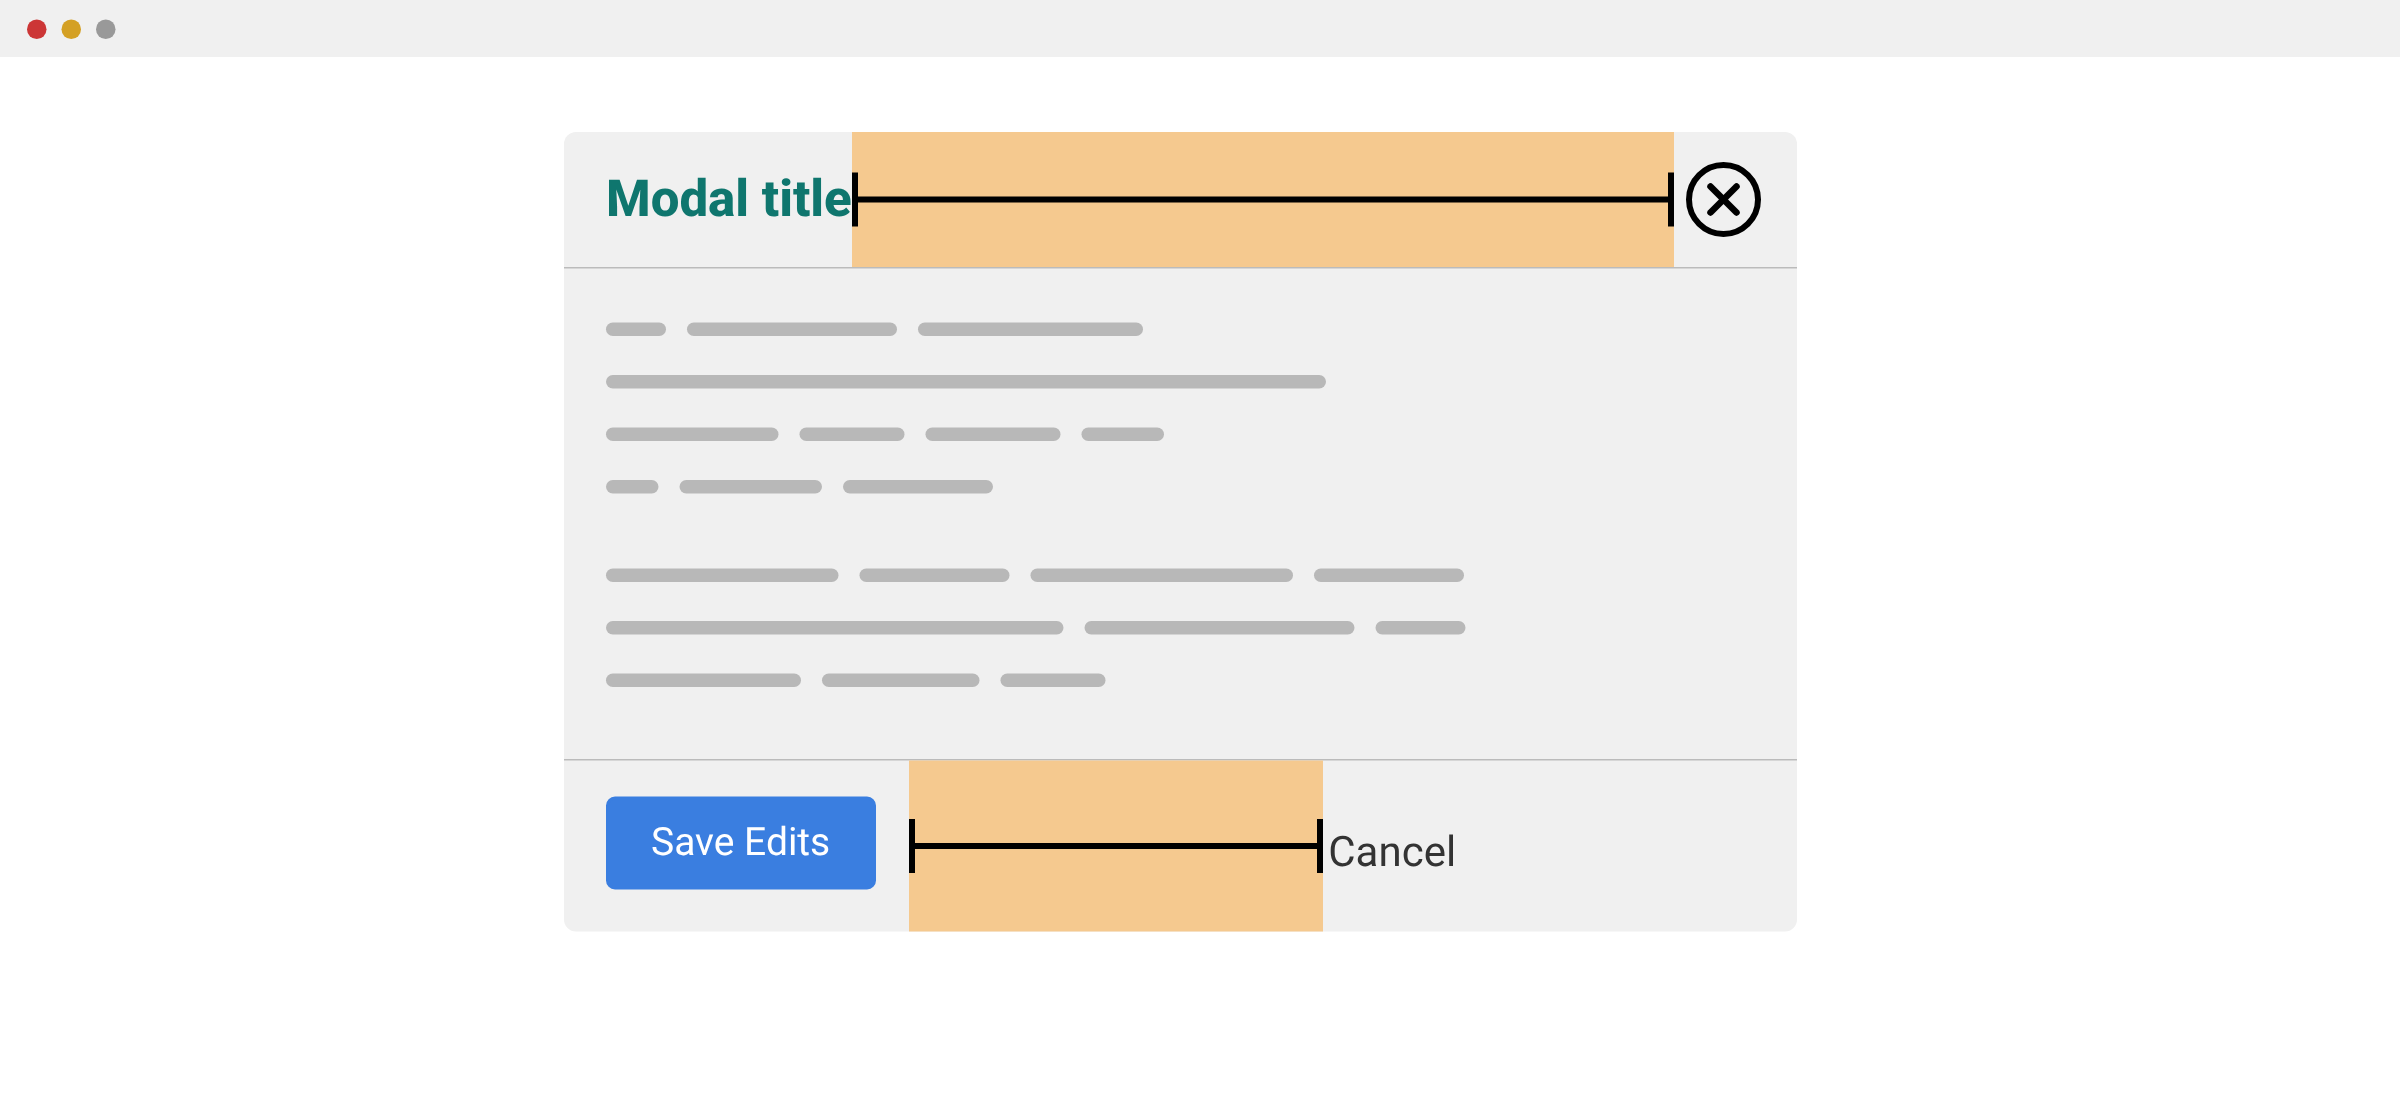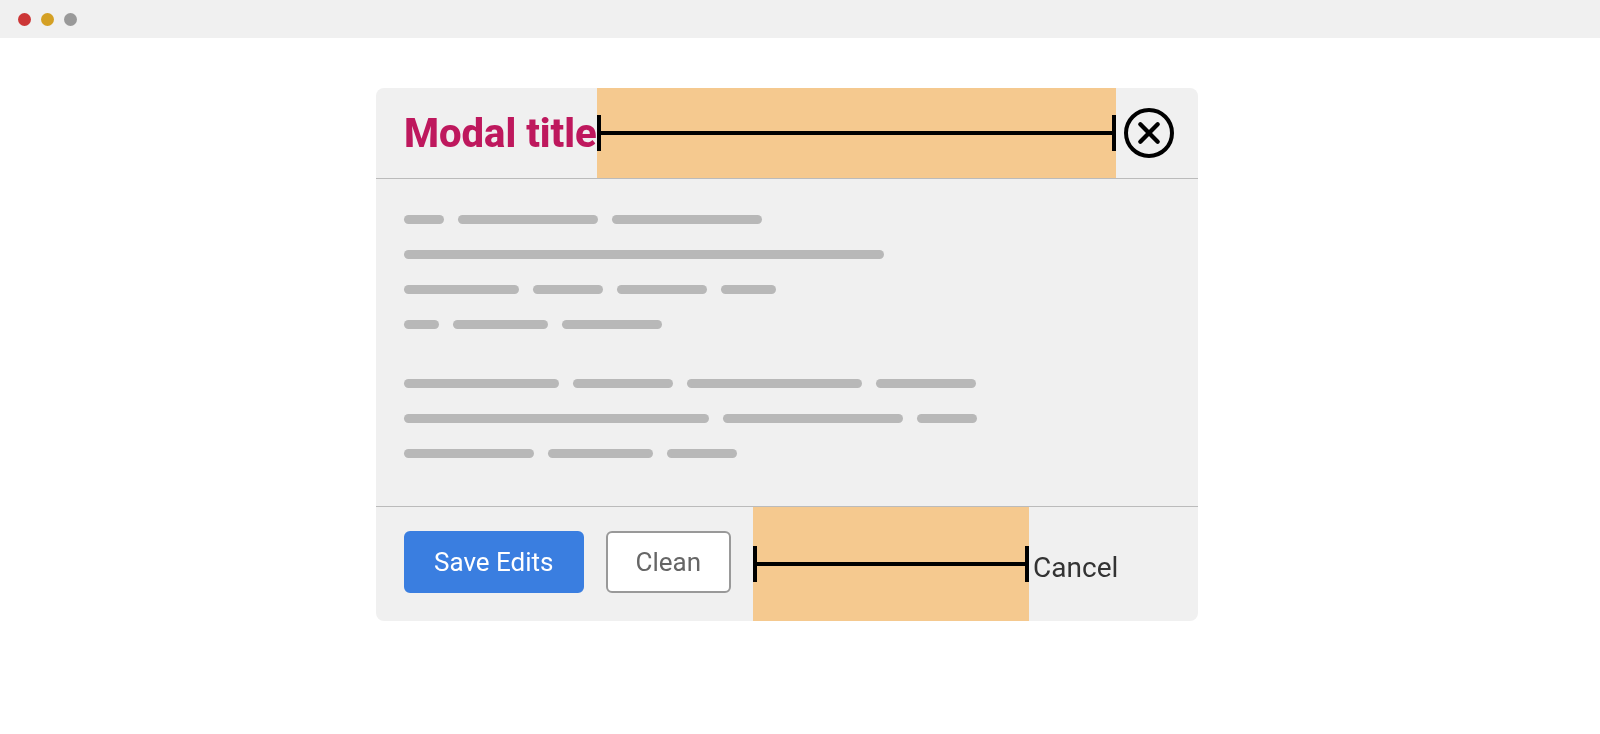--- a/index.html
+++ b/index.html
@@ -46,23 +46,23 @@
     
     .modal-header {
       display: flex;
       align-items: center;
       padding: 18px 24px 18px 28px;
       border-bottom: 1px solid #bbb;
       position: relative;
     }
     
     .modal-title {
-      font-size: 40px;
+      font-size: 34px;
       font-weight: 800;
-      color: #be185d;
+      color: #0f766e;
     }
     
     .header-spacer-highlight {
       flex: 1;
       height: 90px;
       background: #f5c98f;
       position: relative;
       display: flex;
       align-items: center;
       margin: -18px 0;
@@ -249,20 +249,19 @@
       <div class="placeholder-line">
         <div class="ph" style="width:130px"></div>
         <div class="ph" style="width:105px"></div>
         <div class="ph" style="width:70px"></div>
       </div>
     </div>
   </div>
 
   <div class="modal-footer">
     <button class="btn btn-primary">Save Edits</button>
-    <button class="btn btn-secondary">Clean</button>
     <div class="footer-spacer-highlight">
       <div class="spacer-line"></div>
     </div>
     <span class="cancel-link">Cancel</span>
   </div>
 
 </div>
 
 </body></html>

